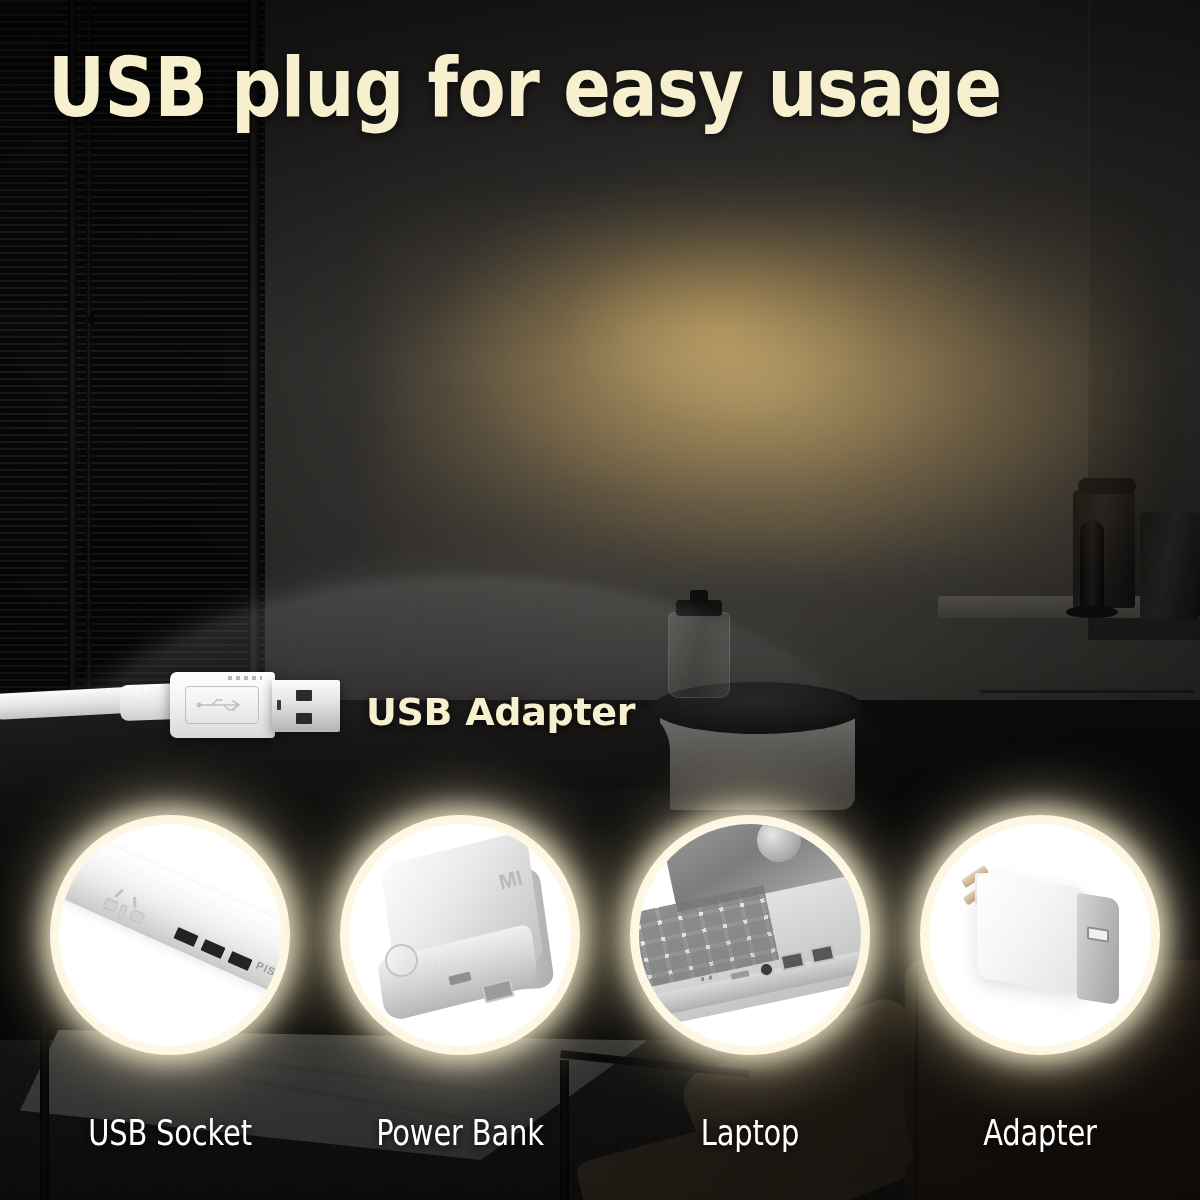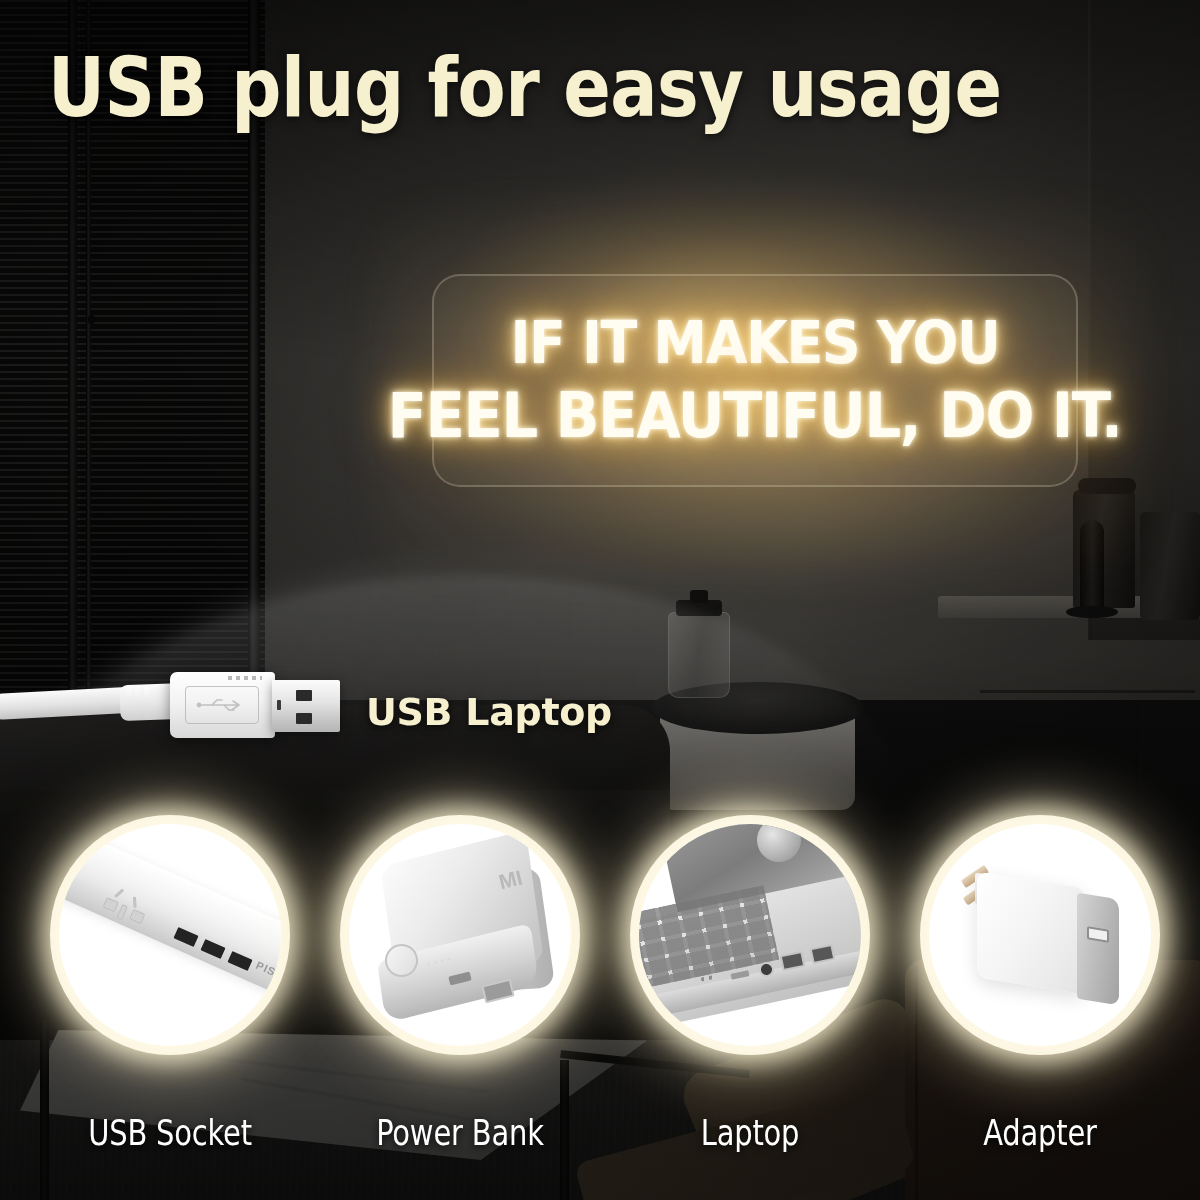--- a/index.html
+++ b/index.html
@@ -607,25 +607,20 @@
     <div class="marble-vein"></div>
     <div class="marble-vein b"></div>
     <div class="table-leg l1"></div>
     <div class="table-leg l2"></div>
     <div class="table-rail"></div>
   </div>
 
   <div class="vignette"></div>
 
   <div class="neon-glow"></div>
-  <div class="neon">
-    <div class="neon-backplate"></div>
-    <div class="neon-line l1">IF IT MAKES YOU</div>
-    <div class="neon-line l2">FEEL BEAUTIFUL, DO IT.</div>
-  </div>
 
   <div class="headline">USB plug for easy usage</div>
 
   <div>
     <div class="cable"></div>
     <div class="cable-boot"></div>
     <div class="cable-rib r1"></div>
     <div class="cable-rib r2"></div>
     <div class="cable-rib r3"></div>
     <div class="plug-body"></div>
@@ -634,21 +629,21 @@
       <path d="M3 9 h40 M43 9 l-6 -4 M43 9 l-6 4 M16 9 l5 -5 h5 M28 9 l5 5 h5" stroke="#9a9a9a" stroke-width="1.6" fill="none" stroke-linecap="round"></path>
       <circle cx="3" cy="9" r="2.4" fill="#9a9a9a"></circle>
     </svg>
     <div class="plug-dots"></div>
     <div class="plug-metal"></div>
     <div class="plug-notch"></div>
     <div class="plug-slot s1"></div>
     <div class="plug-slot s2"></div>
   </div>
 
-  <div class="usb-powered">USB Laptop</div>
+  <div class="usb-powered">USB Adapter</div>
 
   <div class="circles">
 
     <div class="spot s0">
       <div class="art">
 
         <div class="ps-body"></div>
         <div class="ps-face"></div>
         <div class="ps-socket">
           <div class="ps-pin p1"></div>

